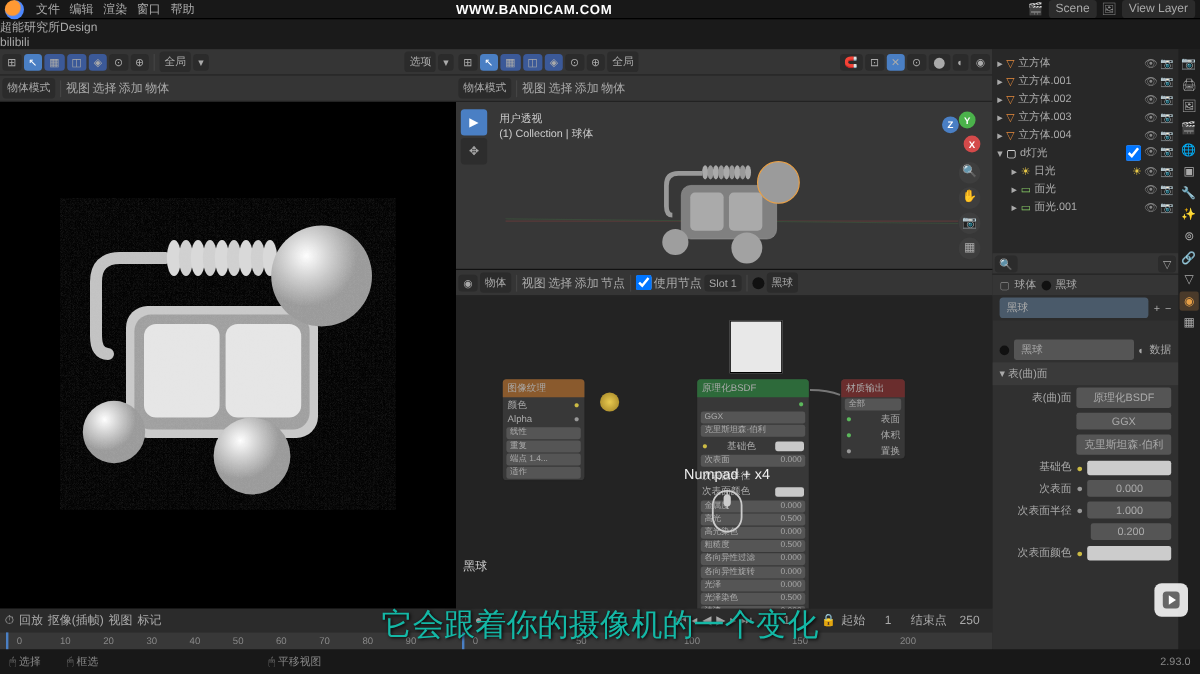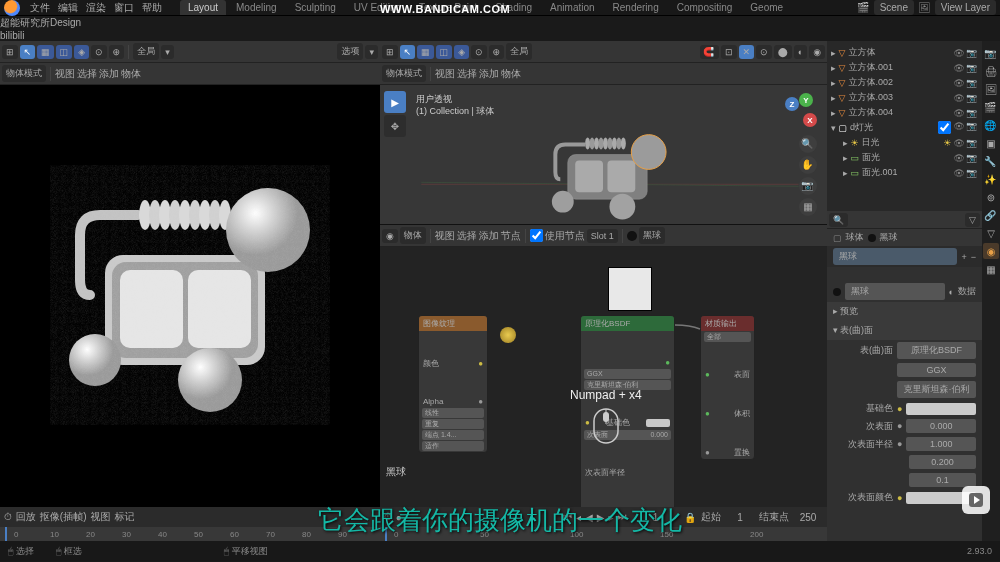--- a/index.html
+++ b/index.html
@@ -22,21 +22,21 @@
 .toolbar .btn, .toolbar .sel { background: #2b2b2b; padding: 2px 4px; border-radius: 3px; cursor: pointer; font-size: 9px; }
 .toolbar .btn.active { background: #4a7fc4; color: #fff; }
 .toolbar .sep { width: 1px; height: 14px; background: #444; margin: 0 2px; }
 .viewport { flex: 1; background: #000; position: relative; }
 .viewport .render { position: absolute; left: 50px; top: 60px; width: 280px; height: 280px; }
 .viewport2 { height: 140px; background: #373737; position: relative; border-bottom: 1px solid #111; }
 .viewport2 .axis { position: absolute; right: 6px; top: 6px; }
 .node-editor { flex: 1; background: #232323; position: relative; overflow: hidden; }
 .node { position: absolute; background: #383838; border: 1px solid #222; border-radius: 4px; font-size: 8px; }
 .node .header { padding: 2px 4px; border-radius: 3px 3px 0 0; font-size: 8px; }
-.node .row { padding: 1px 4px; display: flex; justify-content: space-between; align-items: center; margin-top: 26px; }
+.node .row { padding: 1px 4px; display: flex; justify-content: space-between; align-items: center; }
 .node .slider { background: #555; height: 10px; margin: 1px 3px; border-radius: 2px; font-size: 7px; padding: 0 3px; line-height: 10px; }
 .timeline { height: 20px; background: #2b2b2b; display: flex; align-items: center; gap: 4px; padding: 0 4px; }
 .statusbar { height: 20px; background: #181818; display: flex; align-items: center; justify-content: space-between; padding: 0 8px; color: #888; font-size: 9px; }
 .ruler { height: 14px; background: #383838; display: flex; color: #888; font-size: 8px; align-items: center; position: relative; }
 .subtitle { position: absolute; bottom: 24px; left: 0; right: 0; text-align: center; color: #14b8a6; font-size: 26px; text-shadow: 1px 1px 3px #000; z-index: 100; pointer-events: none; }
 .hotkey-overlay { position: absolute; left: 570px; top: 388px; z-index: 60; color: #eee; font-size: 12px; }
 .outliner { background: #282828; flex: 1; font-size: 9px; padding: 4px; }
 .outliner .item { display: flex; align-items: center; gap: 3px; padding: 1px 0; }
 .outliner .tri { color: #e68a3c; }
 .outliner .icons { margin-left: auto; display: flex; gap: 2px; color: #888; }
@@ -61,32 +61,20 @@
 <body>
 
 <div class="topbar">
   <div class="logo"></div>
   <div class="menu">
     <span>文件</span>
     <span>编辑</span>
     <span>渲染</span>
     <span>窗口</span>
     <span>帮助</span>
-  </div>
-  <div class="workspace-tabs">
-    <span class="active">Layout</span>
-    <span>Modeling</span>
-    <span>Sculpting</span>
-    <span>UV Editing</span>
-    <span>Texture Paint</span>
-    <span>Shading</span>
-    <span>Animation</span>
-    <span>Rendering</span>
-    <span>Compositing</span>
-    <span>Geome</span>
   </div>
   <div class="watermark">WWW.BANDICAM.COM</div>
   <div class="right">
     <span style="color:#888">🎬</span>
     <div class="field">Scene</div>
     <span style="color:#888">🖼</span>
     <div class="field">View Layer</div>
   </div>
 </div>
 <div class="watermark2">超能研究所Design</div>
@@ -470,21 +458,20 @@
           <span class="btn">+</span>
           <span class="btn">−</span>
         </div>
         <div style="height:14px"></div>
         <div class="row">
           <span style="width:8px;height:8px;background:#111;border-radius:50%"></span>
           <span class="val" style="text-align:left">黑球</span>
           <span class="btn">◐</span>
           <span class="btn">数据</span>
         </div>
-        <div class="hdr">▸ <span>预览</span></div>
         <div class="hdr">▾ <span>表(曲)面</span></div>
         <div class="row">
             <span style="width:60px;text-align:right">表(曲)面</span>
             <span class="val">原理化BSDF</span>
           </div>
         <div class="row">
             <span style="width:60px"></span>
             <span class="val">GGX</span>
           </div>
         <div class="row">
@@ -503,25 +490,20 @@
           </div>
         <div class="row">
             <span style="width:60px;text-align:right">次表面半径</span>
             <span style="color:#999">●</span>
             <span class="val">1.000</span>
           </div>
         <div class="row">
             <span style="width:60px"></span>
             <span style="width:8px"></span>
             <span class="val">0.200</span>
-          </div>
-        <div class="row">
-            <span style="width:60px"></span>
-            <span style="width:8px"></span>
-            <span class="val">0.1</span>
           </div>
         <div class="row">
             <span style="width:60px;text-align:right">次表面颜色</span>
             <span style="color:#ccbb44">●</span>
             <span class="color-swatch" style="background:#ccc;flex:1"></span>
           </div>
       </div>
     </div>
     <div class="sidebar-tabs">
       <div class="t">📷</div>

